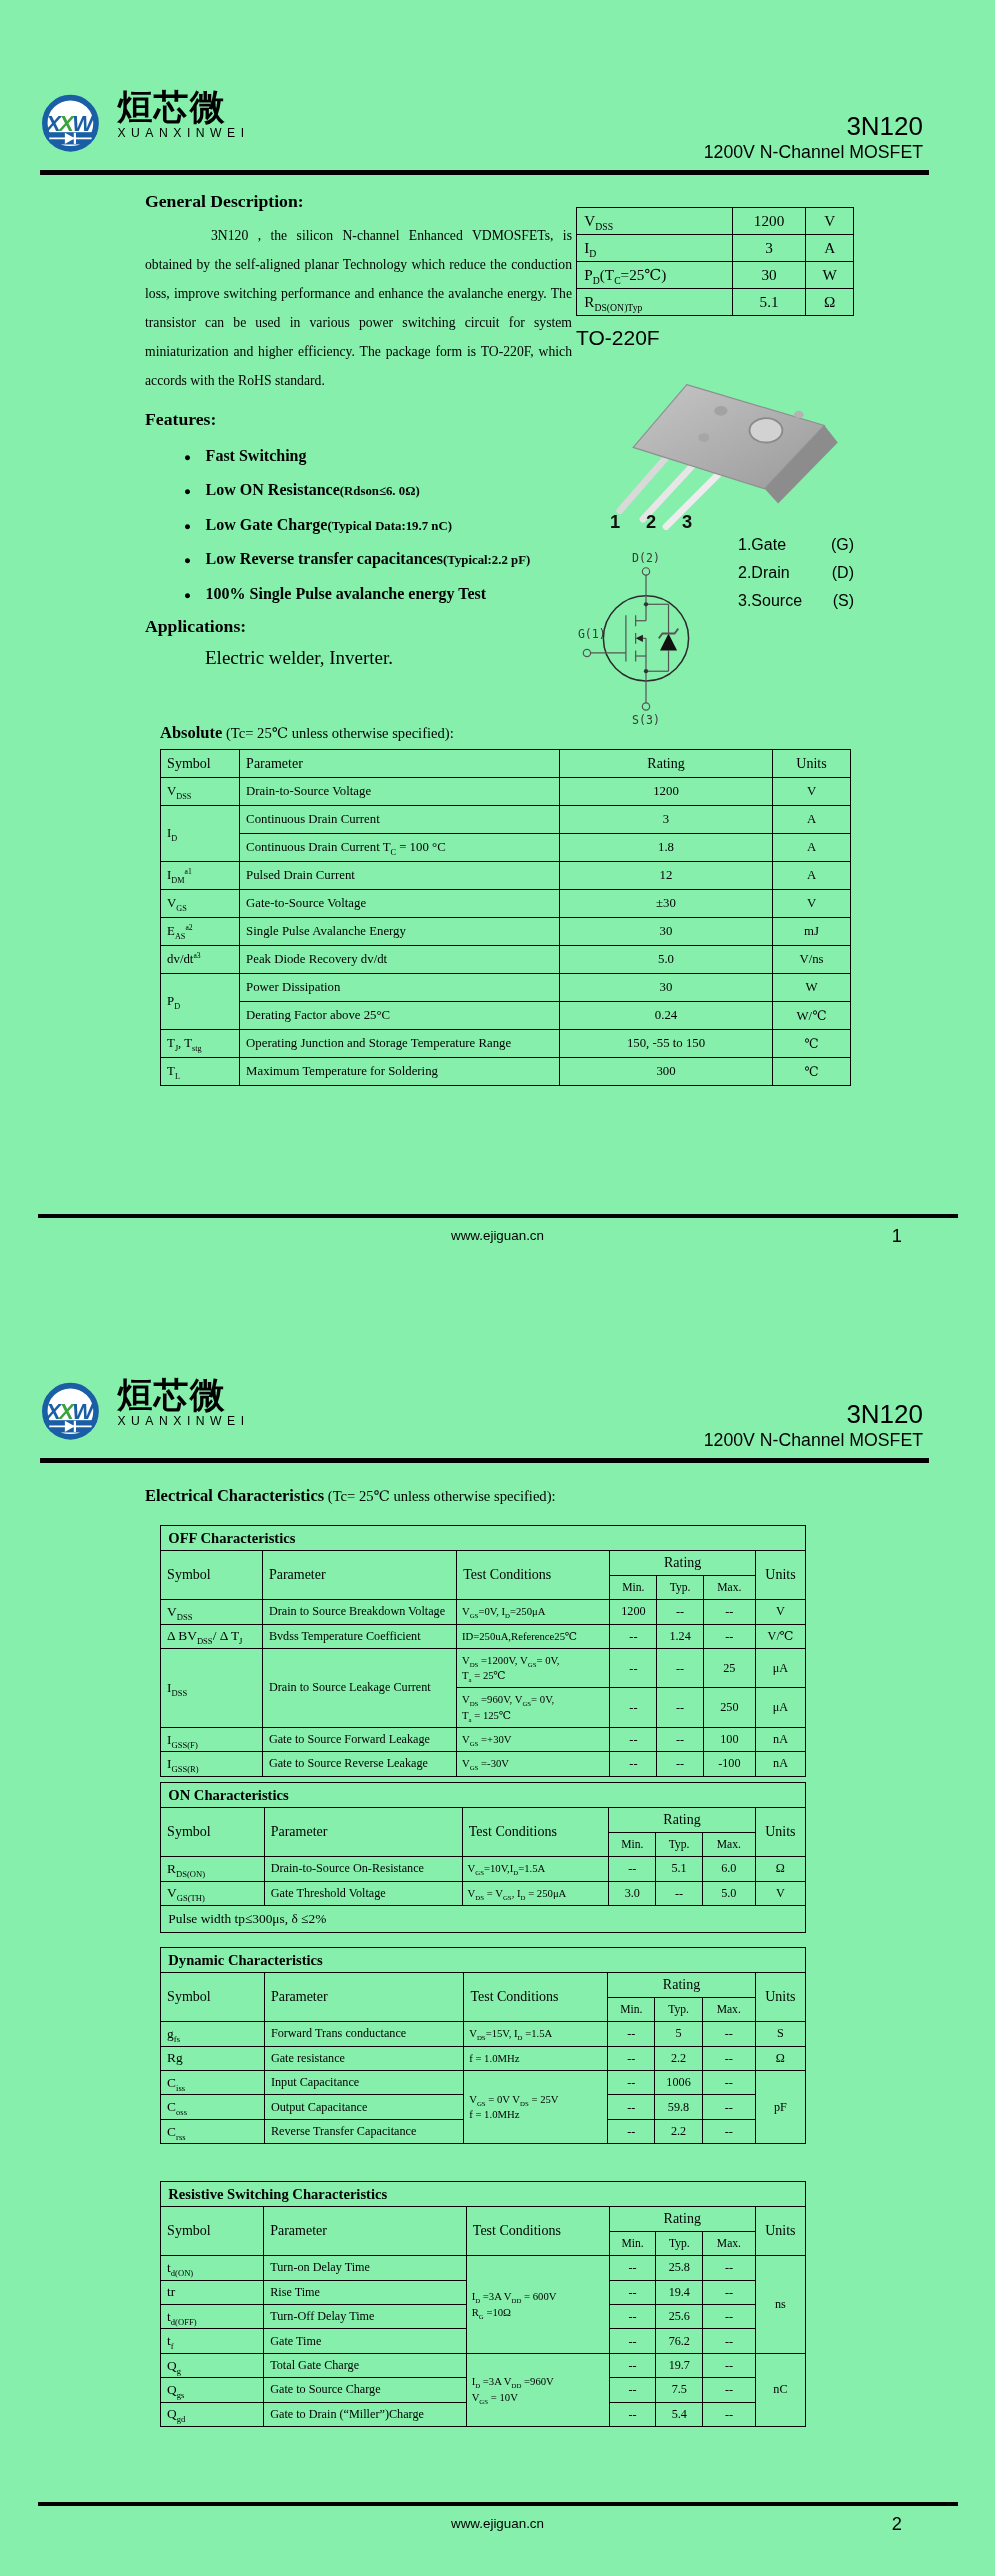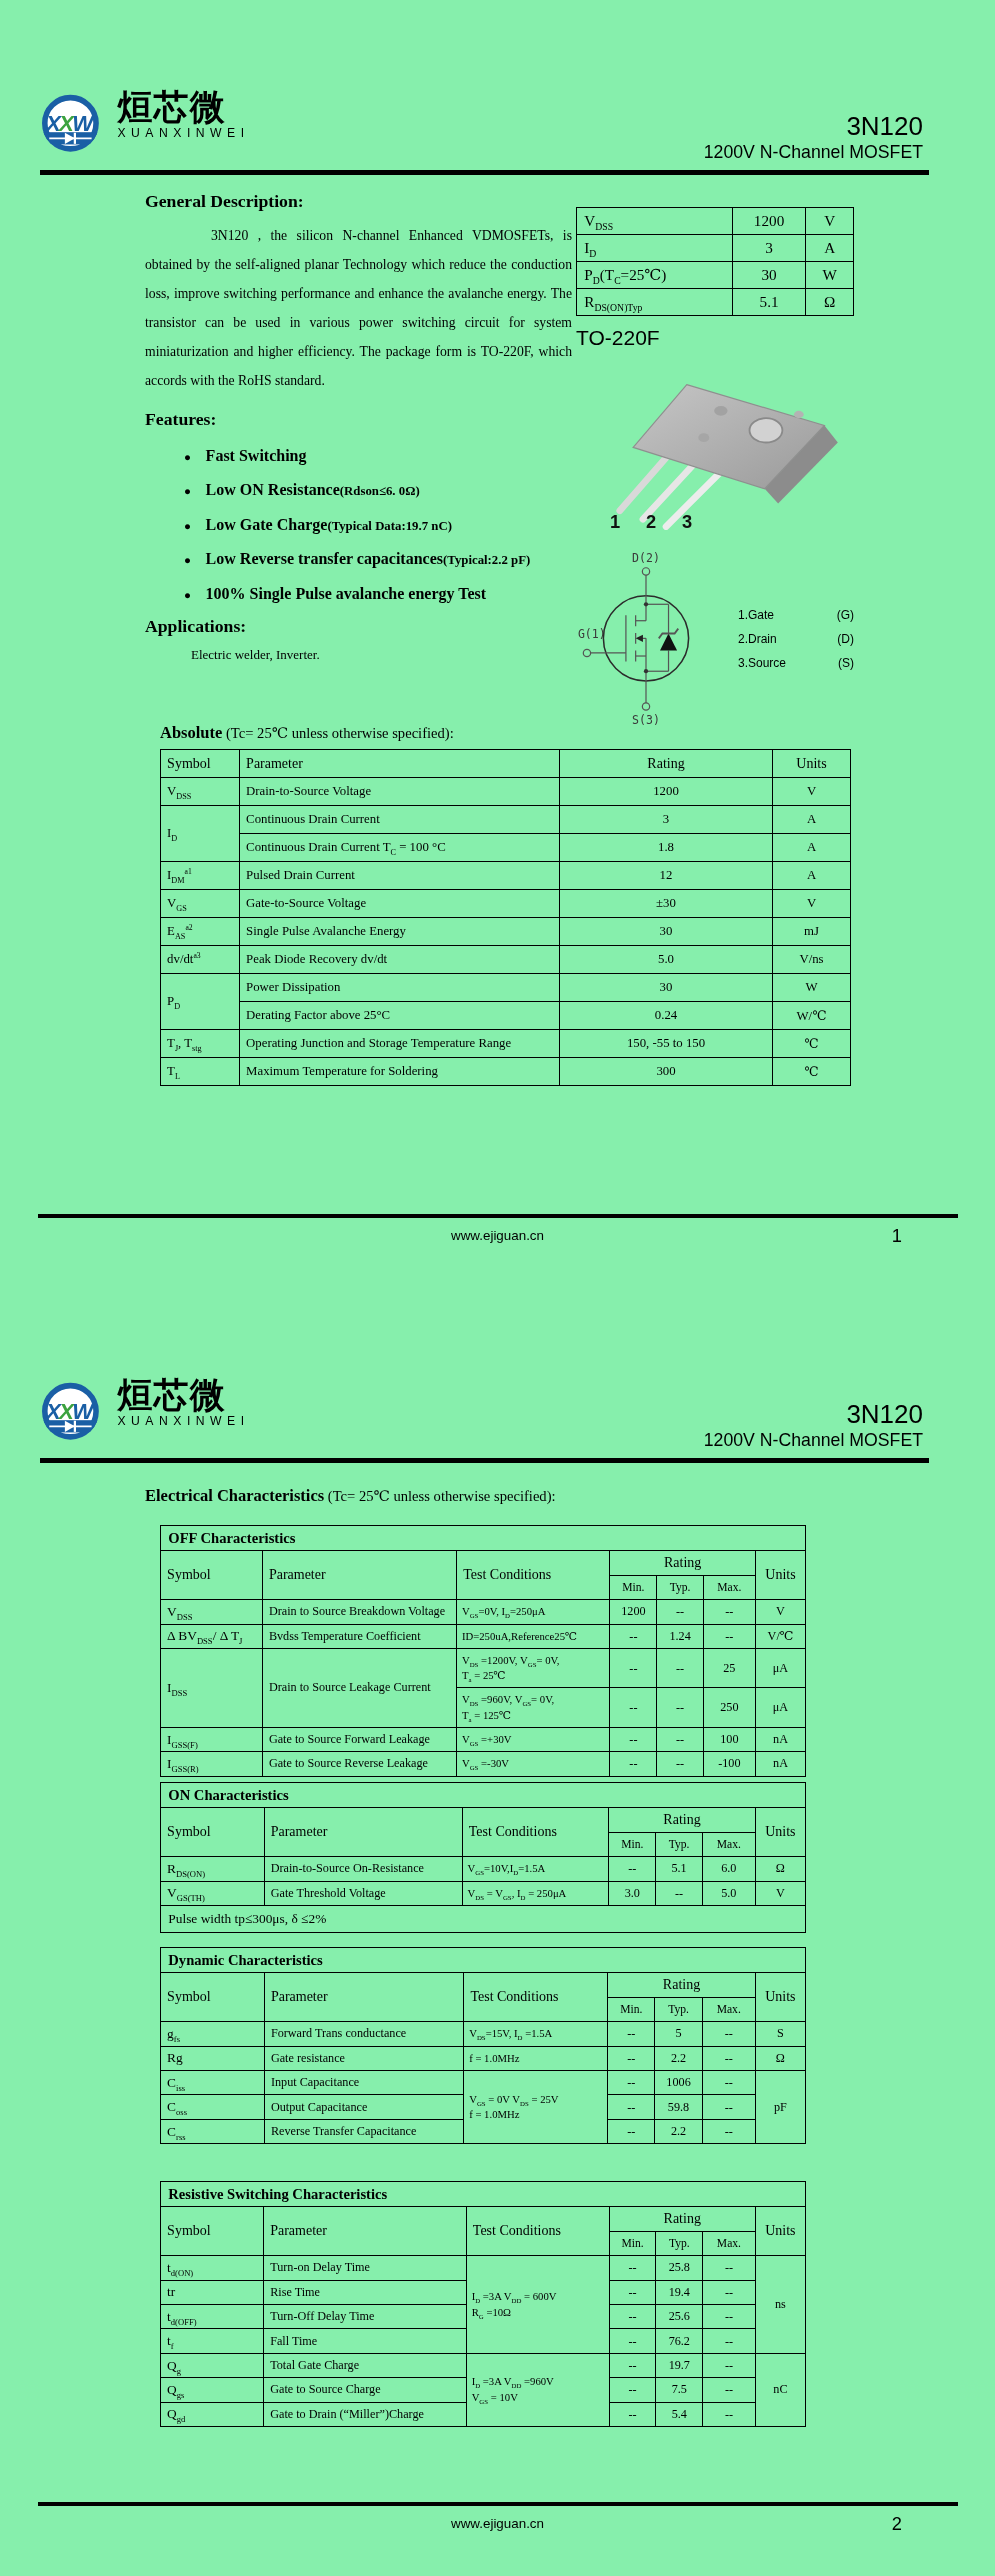--- a/index.html
+++ b/index.html
@@ -26,30 +26,30 @@
 
 .col-left{position:absolute;left:145px;top:191px;width:427px}
 .h1{font-size:17.7px;font-weight:700}
 .gd-body{margin-top:8.5px;font-size:13.7px;line-height:29px;text-align:justify;text-indent:66px}
 .feat-title{margin-top:14.6px}
 .feat-item{display:flex;align-items:baseline;margin:16.5px 0 0 39px;font-weight:700}
 .bullet{font-size:11.6px;margin-right:14.6px}
 .feat-main{font-size:16px;white-space:nowrap}
 .feat-note{font-size:12.8px;white-space:nowrap}
 .app-title{margin-top:13.4px}
-.app-body{margin-top:9.8px;font-size:13px;margin-left:46px}
+.app-body{margin-top:9.8px;font-size:19px;margin-left:60px}
 
 .col-right{position:absolute;left:576px;top:207px;width:293px}
 .sum-tbl{border-collapse:collapse;border:1.8px solid #000;width:278px}
 .sum-tbl td{border:1.2px solid #000;height:27px;font-size:15.2px;padding:0 7.3px}
 .c{text-align:center}
 .pkg-name{margin-top:9.8px;width:278px;font-family:"Liberation Sans",sans-serif;font-size:21px}
 .pkg-art{margin-top:1.2px;margin-left:6.1px}
 .sym-row{display:flex;margin-top:0}
-.legend{margin-top:72px;margin-left:22px;font-family:"Liberation Sans",sans-serif;font-size:12px;width:116px}
+.legend{margin-left:22px;font-family:"Liberation Sans",sans-serif;font-size:16px;width:116px}
 .legend-row{display:flex;justify-content:space-between;margin-bottom:9.8px}
 
 .tbl{border-collapse:collapse;border:1.8px solid #000;margin-top:6.1px}
 .tbl td{border:1.2px solid #000;padding:2.4px 6.1px}
 .sym{font-size:14px}
 sub{font-size:64%;line-height:0}
 sup{font-size:60%;line-height:0}
 
 .abs-sec{position:absolute;left:160px;top:723px;width:695px}
 .sec-head{font-size:14.6px}
@@ -611,21 +611,21 @@
         </tr>
         <tr>
           <td class="sym"><span>t</span><sub>d(OFF)</sub></td>
           <td>Turn-Off Delay Time</td>
           <td class="c">--</td>
           <td class="c">25.6</td>
           <td class="c">--</td>
         </tr>
         <tr>
           <td class="sym"><span>t</span><sub>f</sub></td>
-          <td>Fall Time</td>
+          <td>Gate Time</td>
           <td class="c">--</td>
           <td class="c">76.2</td>
           <td class="c">--</td>
         </tr>
         <tr>
           <td class="sym"><span>Q</span><sub>g</sub></td>
           <td>Total Gate Charge</td>
           <td class="cond" rowspan="3"><span>I</span><sub>D</sub><span> =3A    V</span><sub>DD</sub><span> =960V</span><br><span>V</span><sub>GS</sub><span> = 10V</span></td>
           <td class="c">--</td>
           <td class="c">19.7</td>

